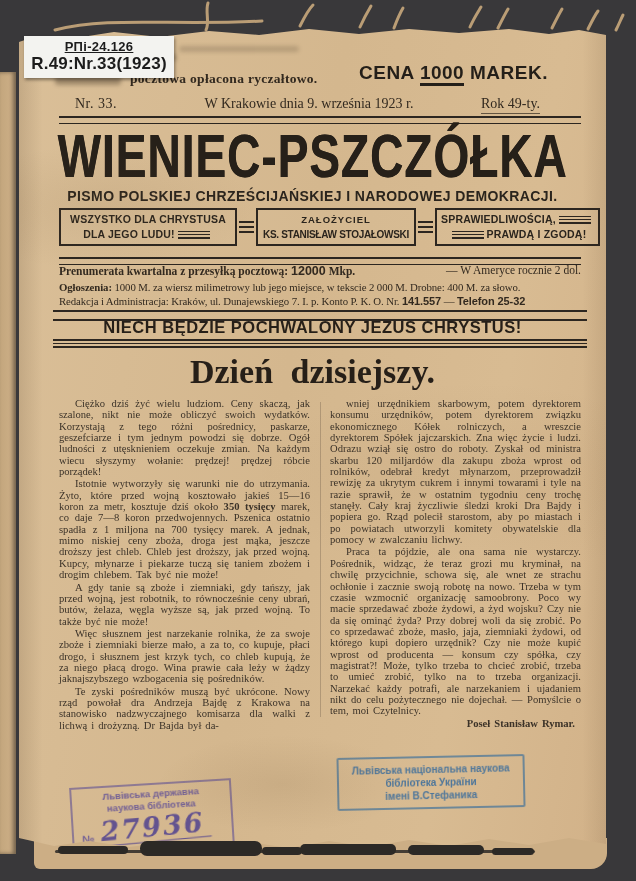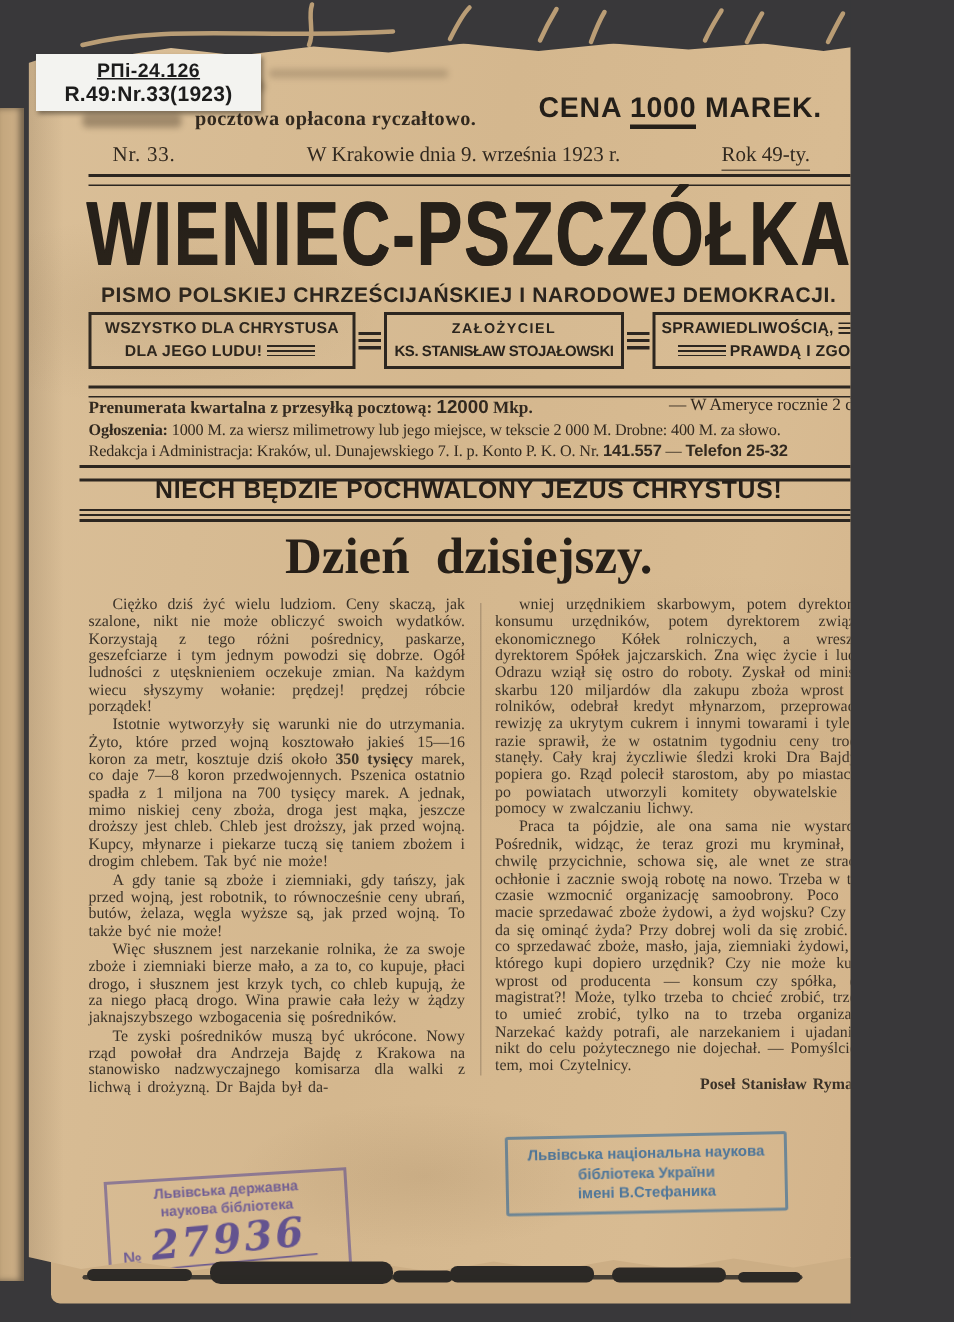--- a/index.html
+++ b/index.html
@@ -1,17 +1,17 @@
 <!DOCTYPE html>
 <html><head>
 <meta charset="utf-8">
 <style>
   html,body{margin:0;padding:0;}
   body{width:636px;height:881px;overflow:hidden;background:#39383a;font-family:"Liberation Serif",serif;}
-  .stage{position:relative;width:567px;height:881px;background:#39383a;overflow:hidden;}
+  .stage{position:relative;width:636px;height:881px;background:#39383a;overflow:hidden;}
 
   
   .hand-svg{position:absolute;left:0;top:0;pointer-events:none;}
 
   
   .back-strip-left{position:absolute;left:0;top:72px;width:16px;height:782px;background:linear-gradient(90deg,#c3a67d,#cfb189);box-shadow:inset -3px 0 4px rgba(0,0,0,.45);}
   .back-sheet-bottom{position:absolute;left:34px;top:838px;width:573px;height:31px;background:#ccae85;border-radius:0 0 16px 6px;}
 
   
   .paper{position:absolute;left:19px;top:26px;width:587px;height:824px;
@@ -23,21 +23,21 @@
       radial-gradient(ellipse 220px 90px at 14% 22%, rgba(112,84,48,.10), transparent 70%),
       radial-gradient(ellipse 320px 140px at 78% 55%, rgba(112,84,48,.07), transparent 70%),
       radial-gradient(ellipse 180px 70px at 45% 92%, rgba(95,68,38,.10), transparent 70%),
       linear-gradient(90deg, rgba(60,40,20,.14) 0%, rgba(60,40,20,0) 4%, rgba(60,40,20,0) 96%, rgba(60,40,20,.10) 100%);
   }
 
   
   .shelf-label{position:absolute;left:24px;top:36px;width:142px;padding:3px 4px 4px;background:#f3f3f0;box-shadow:1px 2px 3px rgba(0,0,0,.4);
     font-family:"Liberation Sans",sans-serif;font-weight:bold;color:#1c1c1c;text-align:center;}
   .shelf-label .l1{font-size:13px;text-decoration:underline;letter-spacing:.3px;}
-  .shelf-label .l2{font-size:14px;letter-spacing:.2px;text-align:center;}
+  .shelf-label .l2{font-size:17px;letter-spacing:.2px;text-align:center;}
 
   
   .smudge{position:absolute;background:#5a4a36;filter:blur(2px);opacity:.45;border-radius:3px;}
   .postal-note{position:absolute;left:111px;top:45px;font-weight:bold;font-size:13.5px;color:#32291f;letter-spacing:.3px;}
   .price{position:absolute;left:340px;top:36px;font-family:"Liberation Sans",sans-serif;font-weight:bold;font-size:19px;color:#241f19;letter-spacing:.5px;white-space:nowrap;}
   .price .pv{border-bottom:3px solid #241f19;padding-bottom:0px;}
   .issue-no{position:absolute;left:56px;top:70px;font-size:14px;color:#32291f;letter-spacing:.5px;}
   .dateline{position:absolute;left:140px;top:70px;width:300px;text-align:center;font-size:14px;color:#32291f;}
   .volume{position:absolute;left:462px;top:70px;font-size:14px;color:#32291f;border-bottom:1px solid rgba(50,41,31,.7);padding-bottom:1px;}
   .rule-2{position:absolute;left:40px;width:522px;height:5px;border-top:2px solid #2c2620;border-bottom:1px solid #2c2620;}

